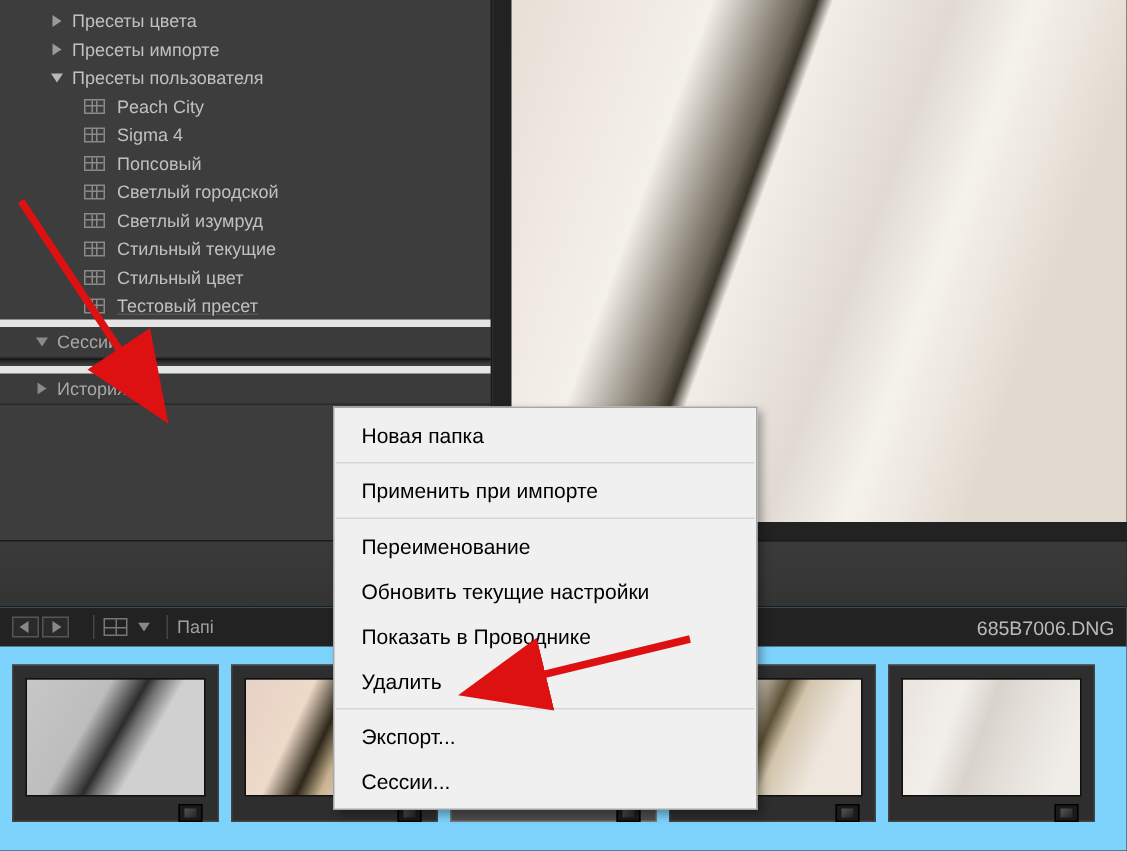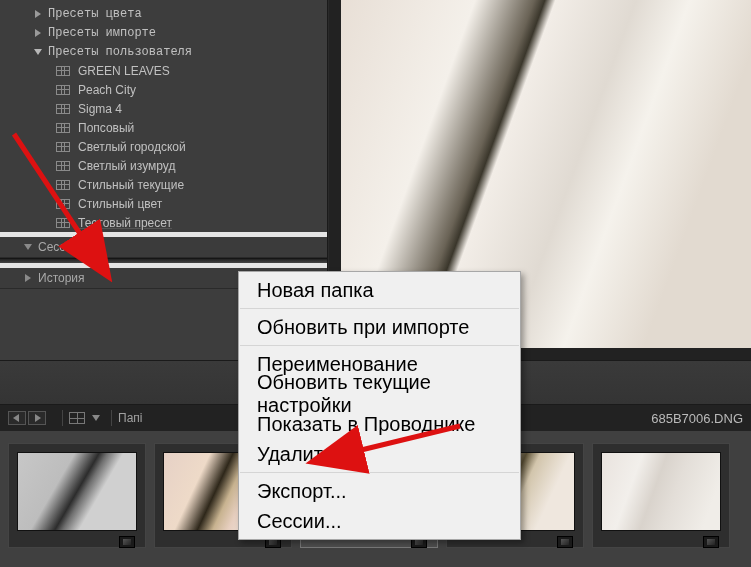--- a/index.html
+++ b/index.html
@@ -36,21 +36,21 @@
   .tree {
     padding-top: 4px;
   }
   .tree-row {
     display: flex; align-items: center;
     height: 19px;
     padding-left: 10px;
     color: #c0c0c0;
     cursor: pointer;
   }
-  .tree-row.lvl1 { padding-left: 32px; font-family: Liberation Mono, monospace; }
+  .tree-row.lvl1 { padding-left: 32px; }
   .tree-row.lvl2 { padding-left: 56px; }
   .tri {
     width: 12px; height: 12px;
     margin-right: 4px;
     display: inline-flex; align-items: center; justify-content: center;
   }
   .tri svg { width: 8px; height: 8px; }
   .grid-icon {
     width: 14px; height: 10px;
     border: 1px solid #8a8a8a;
@@ -100,21 +100,21 @@
   }
   .soft-label {
     position: absolute;
     top: 386px; left: 510px;
     color: #8a8a8a; font-size: 12px;
   }
   .filmstrip {
     position: absolute;
     left: 0; right: 0; top: 405px;
     height: 162px;
-    background: #404040;
+    background: #7dd3fc;
   }
   .fs-bar {
     height: 26px;
     display: flex; align-items: center;
     padding: 0 8px;
     color: #a0a0a0;
     font-size: 12px;
     background: #222;
   }
   .fs-nav { display: flex; gap: 2px; margin-right: 10px; }
@@ -162,27 +162,27 @@
     background:linear-gradient(135deg,#555,#222);
   }
   .t1 .thumb-inner{background:linear-gradient(120deg,#c7c7c7 0%,#bdbdbd 35%,#2c2c2c 50%,#6f6f6f 55%,#d0d0d0 65%);}
   .t2 .thumb-inner{background:linear-gradient(115deg,#e6d1c6 0%,#eedac8 30%,#2e271a 45%,#c8b390 55%,#e7cfc0 65%,#f0e6dc 80%);}
   .t3 .thumb-inner{background:linear-gradient(115deg,#f0e2db 0%,#f4ede4 30%,#cbbda6 45%,#6b5b3e 50%,#eee4da 60%,#f2ece4 80%);}
   .t4 .thumb-inner{background:linear-gradient(115deg,#eee3db 0%,#f1e9e0 28%,#5d5237 46%,#d2c5ac 55%,#efe7de 75%);}
   .t5 .thumb-inner{background:linear-gradient(110deg,#e9e3de 0%,#f2efeb 28%,#d9d3cc 45%,#e3ded8 60%,#f0ede8 88%);}
 
   .ctx-menu {
     position: absolute;
-    left: 238px; top: 271px;
+    left: 222px; top: 271px;
     width: 283px;
     background: #f0f0f0;
     border: 1px solid #a7a7a7;
     box-shadow: 3px 3px 6px rgba(0,0,0,0.35);
     padding: 3px 0;
-    font-size: 20px;
+    font-size: 14px;
     color: #000;
     z-index: 50;
   }
   .ctx-item {
     height: 30px;
     display: flex; align-items: center;
     padding: 0 18px;
     cursor: pointer;
   }
   .ctx-sep {
@@ -220,24 +220,20 @@
 
     <div class="tree-row lvl1">
       <span class="tri">
         <svg viewBox="0 0 8 8">
             <polygon points="0,1 8,1 4,7" fill="#b8b8b8"></polygon>
           </svg>
       </span>
       <span>Пресеты пользователя</span>
     </div>
 
-    <div class="tree-row lvl2">
-        <span class="grid-icon"></span>
-        <span>GREEN LEAVES</span>
-      </div>
     <div class="tree-row lvl2">
         <span class="grid-icon"></span>
         <span>Peach City</span>
       </div>
     <div class="tree-row lvl2">
         <span class="grid-icon"></span>
         <span>Sigma 4</span>
       </div>
     <div class="tree-row lvl2">
         <span class="grid-icon"></span>
@@ -348,21 +344,21 @@
       </div>
   </div>
 </div>
 
 <div class="ctx-menu">
   <div class="ctx-item">
       <span>Новая папка</span>
     </div>
   <div class="ctx-sep"></div>
   <div class="ctx-item">
-      <span>Обновить при импорте</span>
+      <span>Применить при импорте</span>
     </div>
   <div class="ctx-sep"></div>
   <div class="ctx-item">
       <span>Переименование</span>
     </div>
   <div class="ctx-item">
       <span>Обновить текущие настройки</span>
     </div>
   <div class="ctx-item">
       <span>Показать в Проводнике</span>

